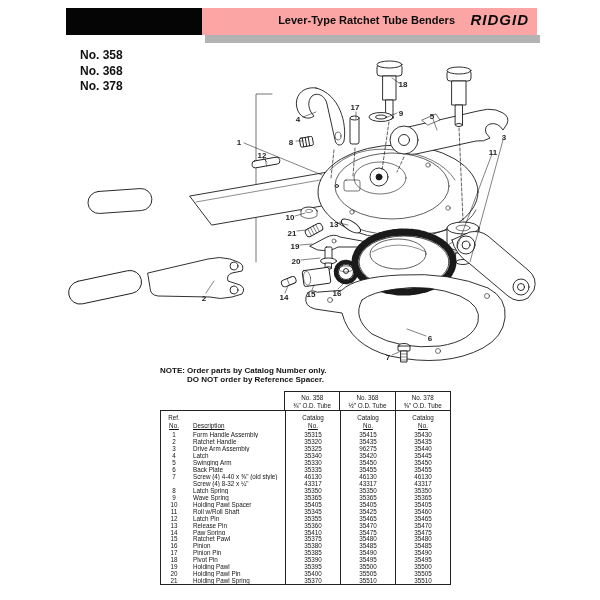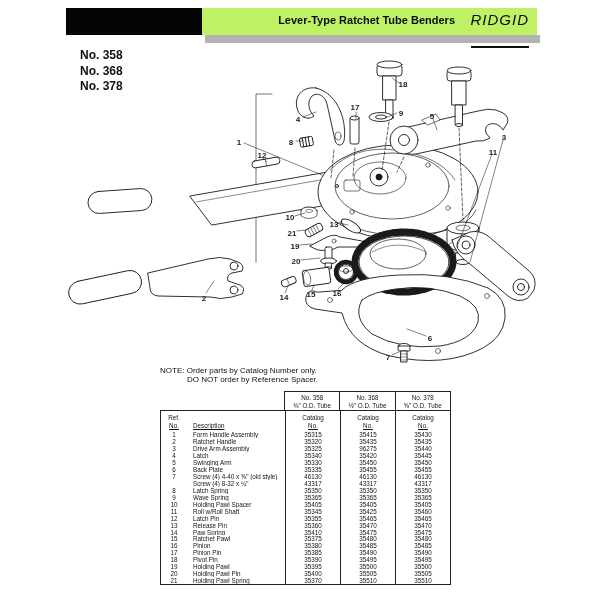--- a/index.html
+++ b/index.html
@@ -1,28 +1,28 @@
 <!DOCTYPE html>
 <html><head>
 <meta charset="utf-8">
 <style>
   html,body{margin:0;padding:0;background:#fff;}
   .page{position:relative;width:600px;height:600px;background:#fff;overflow:hidden;
         font-family:"Liberation Sans",sans-serif;color:#111;}
   
-  .header-bar{position:absolute;left:66px;top:8px;width:471px;height:27px;background:#bef264;}
+  .header-bar{position:absolute;left:66px;top:8px;width:471px;height:27px;background:#fca5a5;}
   .header-black{position:absolute;left:0;top:0;width:136px;height:27px;background:#050505;}
   .header-title{position:absolute;right:82px;top:6px;font-size:11px;font-weight:bold;color:#0c0c0c;white-space:nowrap;}
-  .brand{position:absolute;right:8px;top:3px;font-size:15px;font-weight:normal;letter-spacing:1px;
-         color:#0c0c0c;border-bottom:2.5px solid #0c0c0c;padding-bottom:18px;font-style:italic;}
+  .brand{position:absolute;right:8px;top:3px;font-size:15px;font-weight:bold;letter-spacing:1px;
+         color:#0c0c0c;border-bottom:2.5px solid #0c0c0c;padding-bottom:12px;font-style:italic;}
   .header-shadow{position:absolute;left:205px;top:35px;width:335px;height:8px;background:#b3b3b3;}
   
   .models{position:absolute;left:80px;top:48px;font-size:12px;font-weight:bold;line-height:15.5px;}
   
-  .note{position:absolute;left:160px;top:366px;font-size:8px;font-weight:normal;line-height:9px;}
+  .note{position:absolute;left:160px;top:366px;font-size:8px;font-weight:bold;line-height:9px;}
   .note .l2{padding-left:27px;}
   
   .diagram{position:absolute;left:0;top:0;width:600px;height:600px;}
   .co{font-size:8px;font-weight:600;fill:#222;font-family:"Liberation Sans",sans-serif;}
   
   *{box-sizing:border-box;}
   .parts-table{position:absolute;left:160px;top:391px;width:291px;font-size:6.3px;color:#141414;}
   .tube-band{margin-left:124px;width:167px;height:19px;display:flex;border:0.8px solid #222;border-bottom:none;}
   .tube-cell{flex:1;text-align:center;padding-top:2px;line-height:7.5px;}
   .tube-cell + .tube-cell{border-left:0.8px solid #222;}

